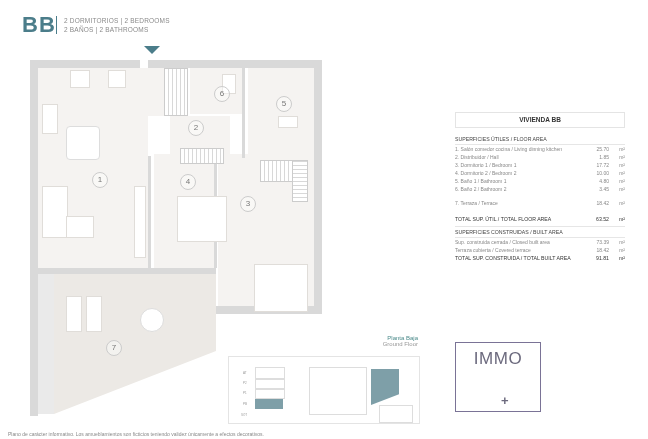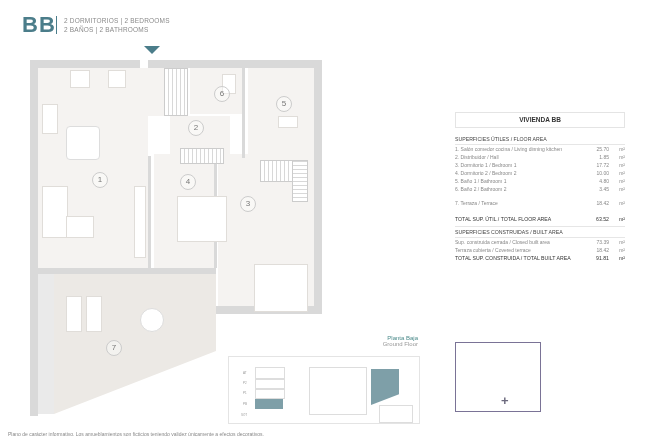--- a/index.html
+++ b/index.html
@@ -180,16 +180,17 @@
       <span class="unit">m²</span>
     </div>
   <div class="row total">
       <span class="lbl">TOTAL SUP. CONSTRUIDA / TOTAL BUILT AREA</span>
       <span class="val">91.81</span>
       <span class="unit">m²</span>
     </div>
 </div>
 
 <div class="abs logo">
+  <div class="l1">IMMO</div>
   <div class="plus">+</div>
 </div>
 
 <div class="abs disclaimer">Plano de carácter informativo. Los amueblamientos son ficticios teniendo validez únicamente a efectos decorativos.</div>
 
 </body></html>

